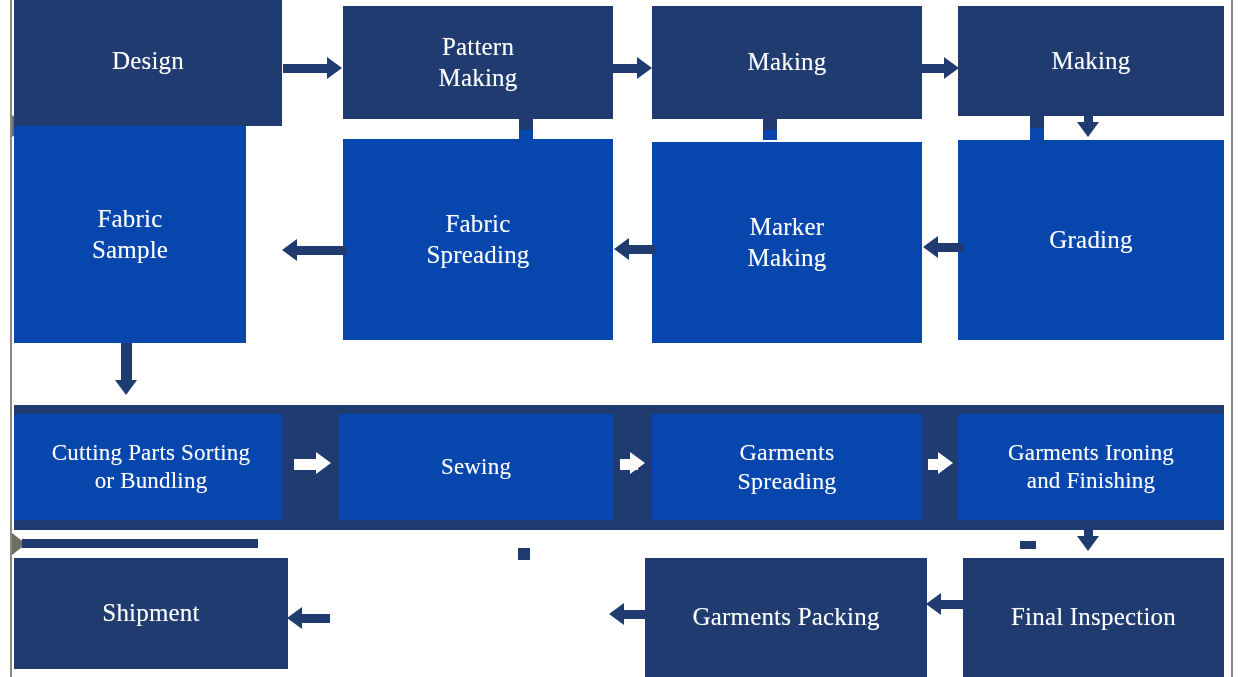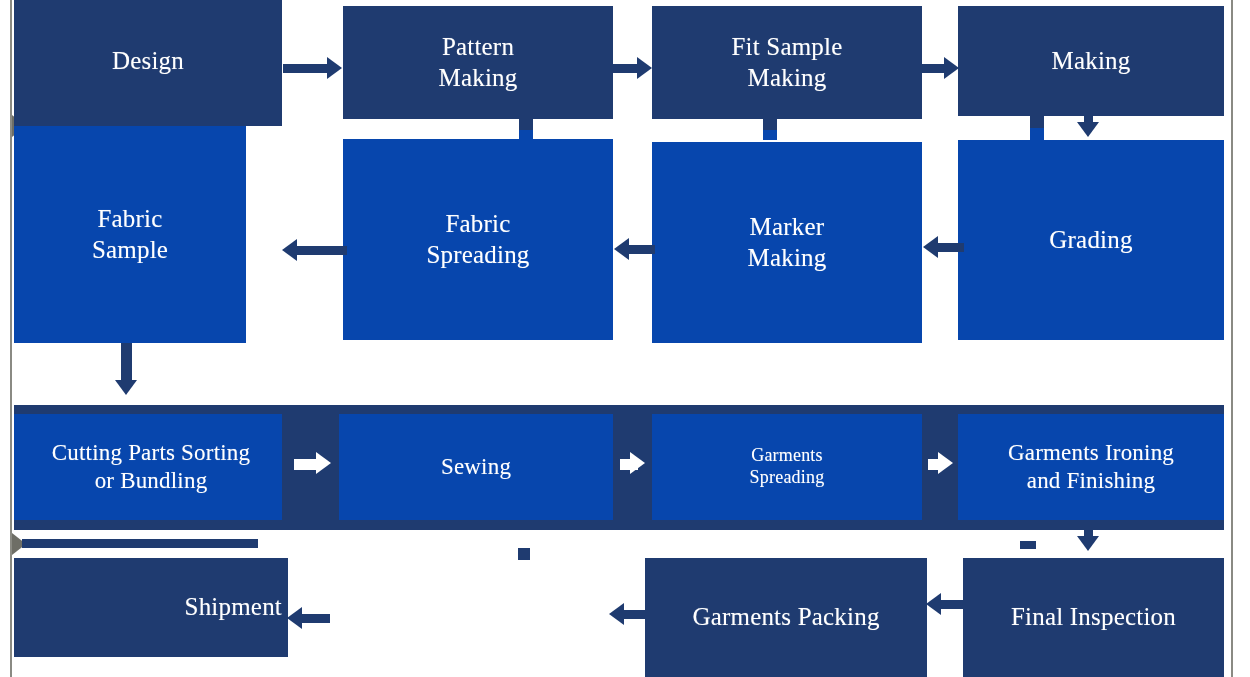--- a/index.html
+++ b/index.html
@@ -94,21 +94,20 @@
 
   <div class="node navy" style="left:343px; top:6px; width:270px; height:113px; font-size:25px;font-family:Liberation Serif, serif;">
     <div>
       <div>Pattern</div>
       <div>Making</div>
     </div>
   </div>
 
   <div class="node navy" style="left:652px; top:6px; width:270px; height:113px; font-size:25px;">
     <div>
-      <div>Fit Sample</div>
       <div>Making</div>
     </div>
   </div>
 
   <div class="node navy" style="left:958px; top:6px; width:266px; height:110px; font-size:25px;">
     <div>
       <div>Making</div>
     </div>
   </div>
 
@@ -176,21 +175,21 @@
     <div>
       <div>Cutting Parts Sorting</div>
       <div>or Bundling</div>
     </div>
   </div>
 
   <div class="node blue" style="left:339px; top:414px; width:274px; height:106px; font-size:23px;">
     <span>Sewing</span>
   </div>
 
-  <div class="node blue" style="left:652px; top:414px; width:270px; height:106px; font-size:18px;">
+  <div class="node blue" style="left:652px; top:414px; width:270px; height:106px; font-size:24px;">
     <div>
       <div>Garments</div>
       <div>Spreading</div>
     </div>
   </div>
 
   <div class="node blue" style="left:958px; top:414px; width:266px; height:106px; font-size:23px;">
     <div>
       <div>Garments Ironing</div>
       <div>and Finishing</div>
@@ -202,21 +201,21 @@
 
   <div class="hline white" style="left:620px; top:459px; width:18px; height:11px;"></div>
   <div class="arrow right white" style="left:630px; top:452px;"></div>
 
   <div class="hline white" style="left:928px; top:459px; width:14px; height:11px;"></div>
   <div class="arrow right white" style="left:938px; top:452px;"></div>
 
   <div class="vline" style="left:1084px; top:520px; width:9px; height:20px;"></div>
   <div class="arrow down" style="left:1077px; top:536px;"></div>
 
-  <div class="node navy" style="left:14px; top:558px; width:274px; height:99px; font-size:25px;justify-content:flex-end;">
+  <div class="node navy" style="left:14px; top:558px; width:274px; height:111px; font-size:25px;">
     <span>Shipment</span>
   </div>
 
 
   <div class="node navy" style="left:645px; top:558px; width:282px; height:119px; font-size:25px;">
     <span>Garments Packing</span>
   </div>
 
   <div class="node navy" style="left:963px; top:558px; width:261px; height:119px; font-size:25px;">
     <span>Final Inspection</span>

